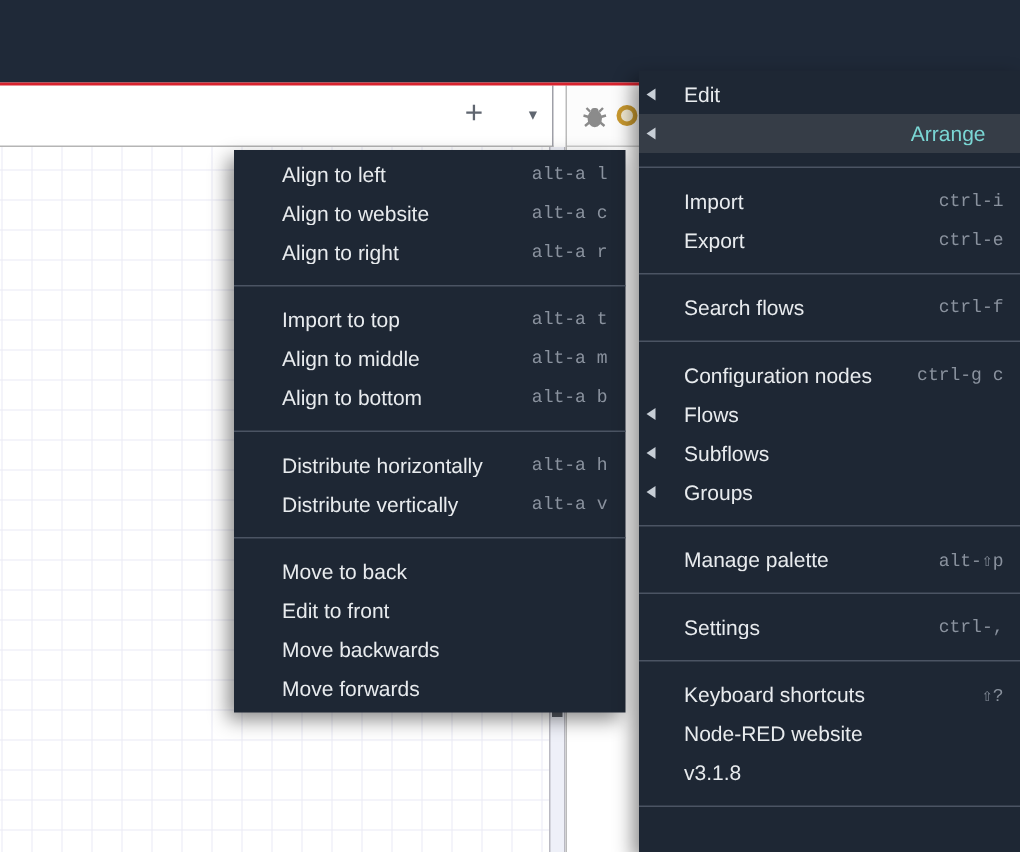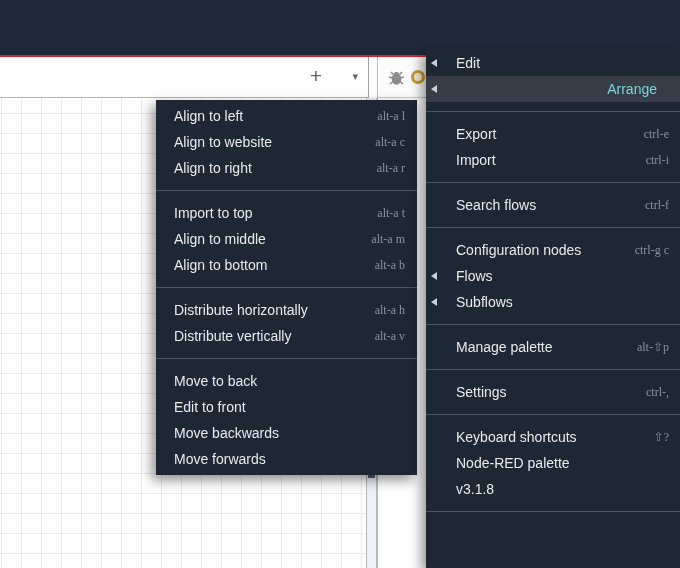--- a/index.html
+++ b/index.html
@@ -62,28 +62,28 @@
     display:flex;align-items:center;padding-left:10px;gap:6px;}
   .gold-dot{width:14px;height:14px;border-radius:50%;border:3px solid #c9992f;background:#f2ead2;}
   .right-strip-a{position:absolute;left:672px;top:98px;width:8px;height:31px;background:#dde1ef;z-index:4;}
   .right-strip-b{position:absolute;left:672px;top:129px;width:8px;height:439px;background:#232c3b;z-index:4;}
   
   .menu{background:var(--menu_bg);box-shadow:-4px 5px 12px rgba(0,0,0,0.45);z-index:10;position:absolute;}
   .main-menu{left:426px;top:47px;width:255px;height:521px;padding-top:3px;}
   .sub-menu{left:156px;top:100px;width:261px;padding:3px 0;z-index:9;}
   .menu-item{position:relative;height:26px;display:flex;align-items:center;
     padding:0 12px 0 30px;color:var(--menu_text);font-size:14px;cursor:pointer;white-space:nowrap;}
-  .sub-menu .menu-item{padding-left:18px;}
+  .sub-menu .menu-item{padding-left:32px;}
   .menu-item.active{background:var(--hover_bg);text-align:right;}
   .menu-item.active .mi-label{color:var(--active_cyan);}
   .mi-arrow{position:absolute;left:5px;top:9px;width:0;height:0;
     border-top:4px solid transparent;border-bottom:4px solid transparent;
     border-right:6px solid #c7ced6;}
   .mi-label{flex:1;overflow:hidden;}
-  .mi-shortcut{font-family:Liberation Serif, serif;font-size:12px;color:var(--shortcut_text);margin-left:12px;}
+  .mi-shortcut{font-family:Liberation Mono, monospace;font-size:12px;color:var(--shortcut_text);margin-left:12px;}
   .menu-divider{border-top:1px solid var(--divider);margin:9px 0;}
 </style>
 </head>
 <body>
 
 <div class="canvas"></div>
 <div class="canvas-scrollbar">
   <div class="thumb"></div>
 </div>
 
@@ -217,29 +217,29 @@
 
 
     <div class="menu-item active">
       <span class="mi-arrow"></span>
       <span class="mi-label">Arrange</span>
       <span class="mi-shortcut"></span>
     </div>
   <div class="menu-divider"></div>
     <div class="menu-item">
 
+      <span class="mi-label">Import</span>
+      <span class="mi-shortcut">ctrl-i</span>
+    </div>
+
+    <div class="menu-item">
+
       <span class="mi-label">Export</span>
       <span class="mi-shortcut">ctrl-e</span>
     </div>
-
-    <div class="menu-item">
-
-      <span class="mi-label">Import</span>
-      <span class="mi-shortcut">ctrl-i</span>
-    </div>
   <div class="menu-divider"></div>
     <div class="menu-item">
 
       <span class="mi-label">Search flows</span>
       <span class="mi-shortcut">ctrl-f</span>
     </div>
   <div class="menu-divider"></div>
     <div class="menu-item">
 
       <span class="mi-label">Configuration nodes</span>
@@ -251,20 +251,25 @@
       <span class="mi-label">Flows</span>
       <span class="mi-shortcut"></span>
     </div>
 
     <div class="menu-item">
       <span class="mi-arrow"></span>
       <span class="mi-label">Subflows</span>
       <span class="mi-shortcut"></span>
     </div>
 
+    <div class="menu-item">
+      <span class="mi-arrow"></span>
+      <span class="mi-label">Groups</span>
+      <span class="mi-shortcut"></span>
+    </div>
   <div class="menu-divider"></div>
     <div class="menu-item">
 
       <span class="mi-label">Manage palette</span>
       <span class="mi-shortcut">alt-⇧p</span>
     </div>
   <div class="menu-divider"></div>
     <div class="menu-item">
 
       <span class="mi-label">Settings</span>
@@ -272,21 +277,21 @@
     </div>
   <div class="menu-divider"></div>
     <div class="menu-item">
 
       <span class="mi-label">Keyboard shortcuts</span>
       <span class="mi-shortcut">⇧?</span>
     </div>
 
     <div class="menu-item">
 
-      <span class="mi-label">Node-RED palette</span>
+      <span class="mi-label">Node-RED website</span>
       <span class="mi-shortcut"></span>
     </div>
 
     <div class="menu-item">
 
       <span class="mi-label">v3.1.8</span>
       <span class="mi-shortcut"></span>
     </div>
   <div class="menu-divider"></div>
   </div>

